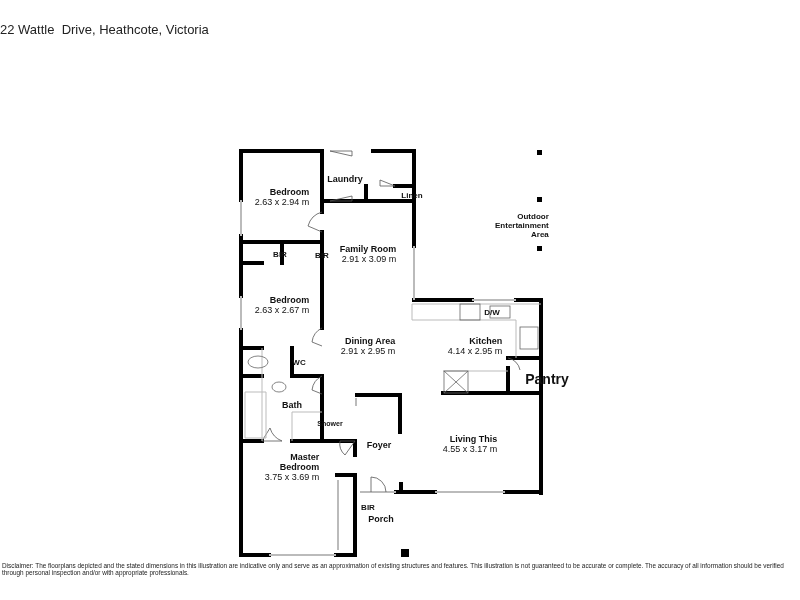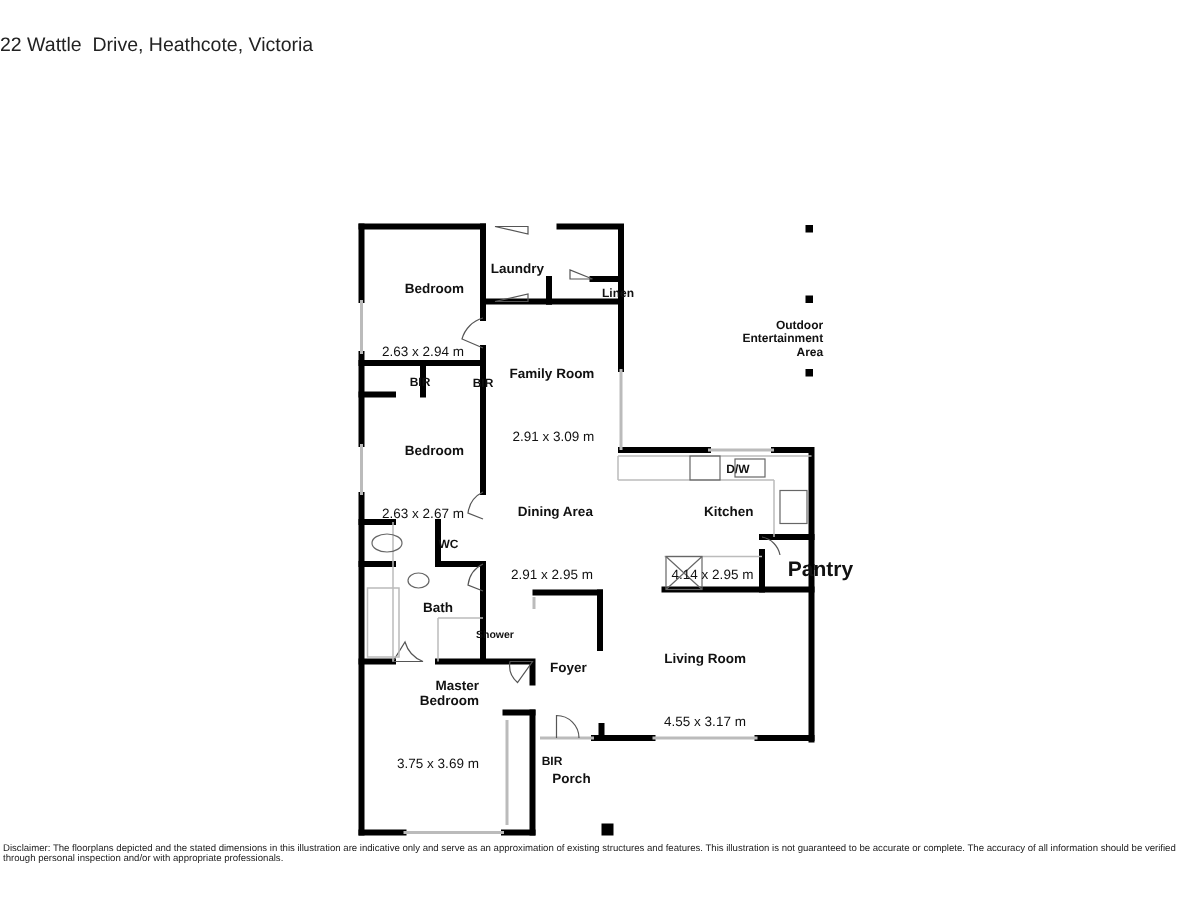--- a/index.html
+++ b/index.html
@@ -9,21 +9,21 @@
   }
   .title {
     position: absolute; left: 0; top: 22px; font-size: 13px; color: #222; white-space: pre;
   }
   svg.plan { position: absolute; left: 0; top: 0; }
   .lbl {
     position: absolute; text-align: right; font-size: 9px; line-height: 10px;
     transform: translateX(-50%); white-space: nowrap;
   }
   .lbl .name { font-weight: bold; display: block; }
-  .lbl .dim { display: block; margin-top: 32px; }
+  .lbl .dim { display: block; }
   .small { font-size: 8px; font-weight: bold; padding-left: 44px; }
   .disclaimer {
     position: absolute; left: 2px; top: 562px; width: 796px; font-size: 6.4px; line-height: 7px; color: #222;
   }
 </style>
 </head>
 <body>
 
 <div class="title">22 Wattle  Drive, Heathcote, Victoria</div>
 
@@ -170,21 +170,21 @@
 <div class="lbl small" style="left:277px;top:358px">WC</div>
 <div class="lbl small" style="left:525px;top:374px;font-size:14px">Pantry</div>
 <div class="lbl" style="left:292px;top:400px">
   <span class="name">Bath</span>
 </div>
 <div class="lbl small" style="left:308px;top:419px;font-size:7px">Shower</div>
 <div class="lbl" style="left:379px;top:440px">
   <span class="name">Foyer</span>
 </div>
 <div class="lbl" style="left:470px;top:434px">
-  <span class="name">Living Room</span>
+  <span class="name">Living This</span>
   <span class="dim">4.55 x 3.17 m</span>
 </div>
 <div class="lbl" style="left:292px;top:452px">
   <span class="name">Master</span>
   <span class="name">Bedroom</span>
   <span class="dim">3.75 x 3.69 m</span>
 </div>
 <div class="lbl small" style="left:346px;top:503px">BIR</div>
 <div class="lbl" style="left:381px;top:514px">
   <span class="name">Porch</span>

